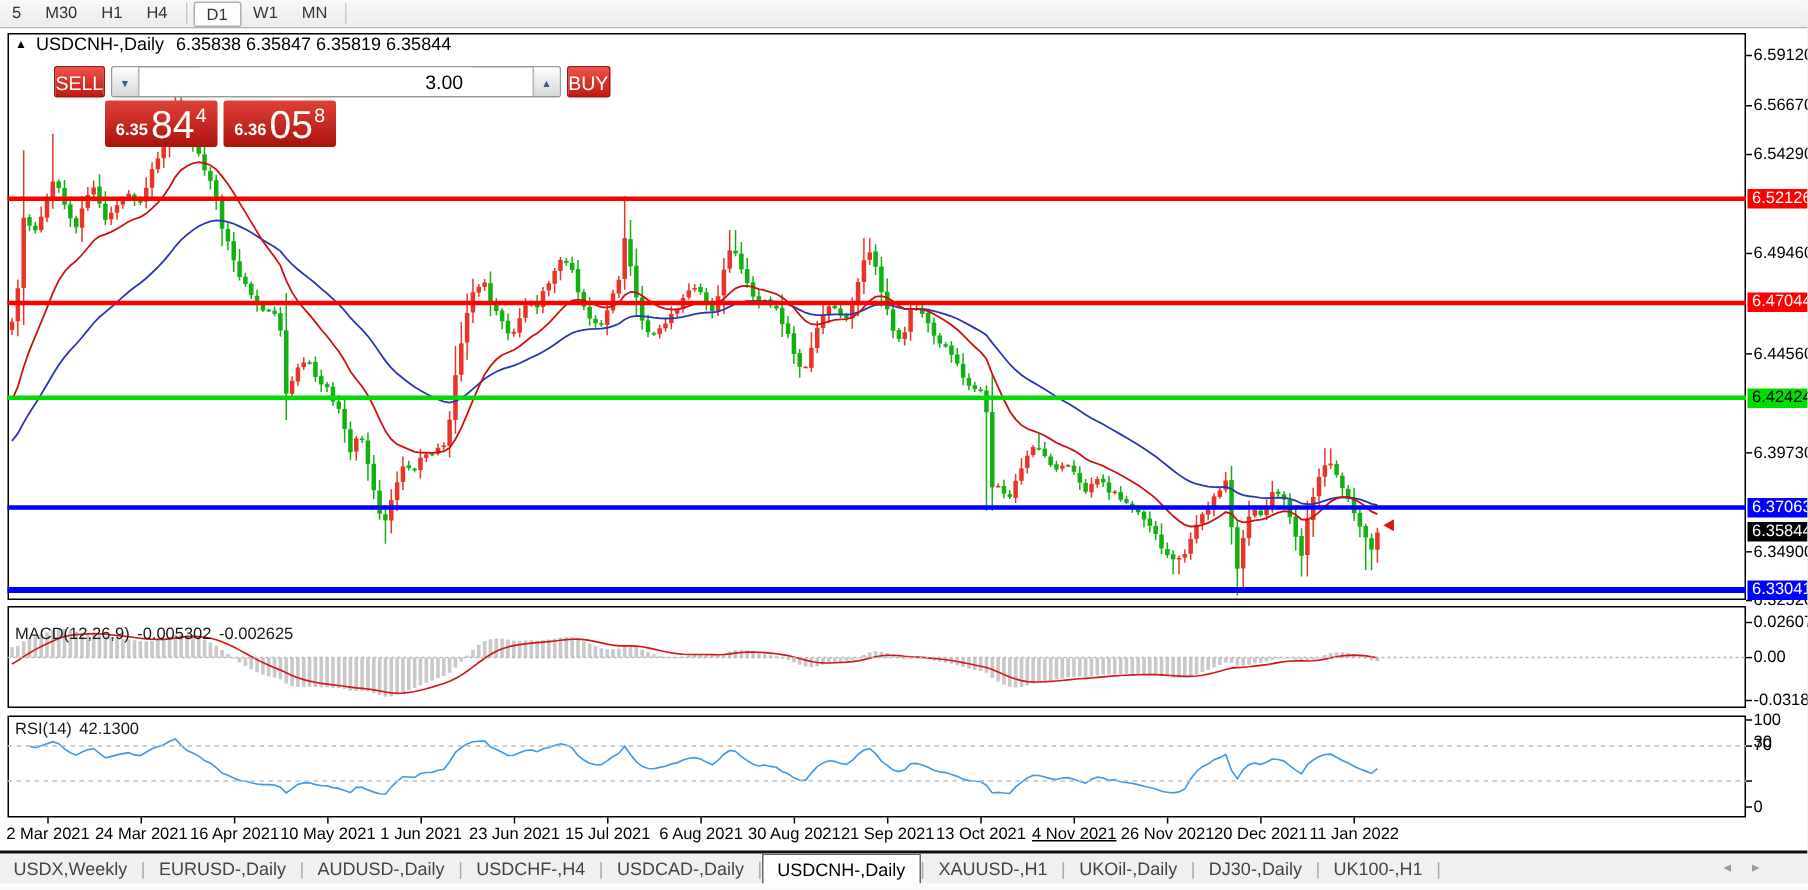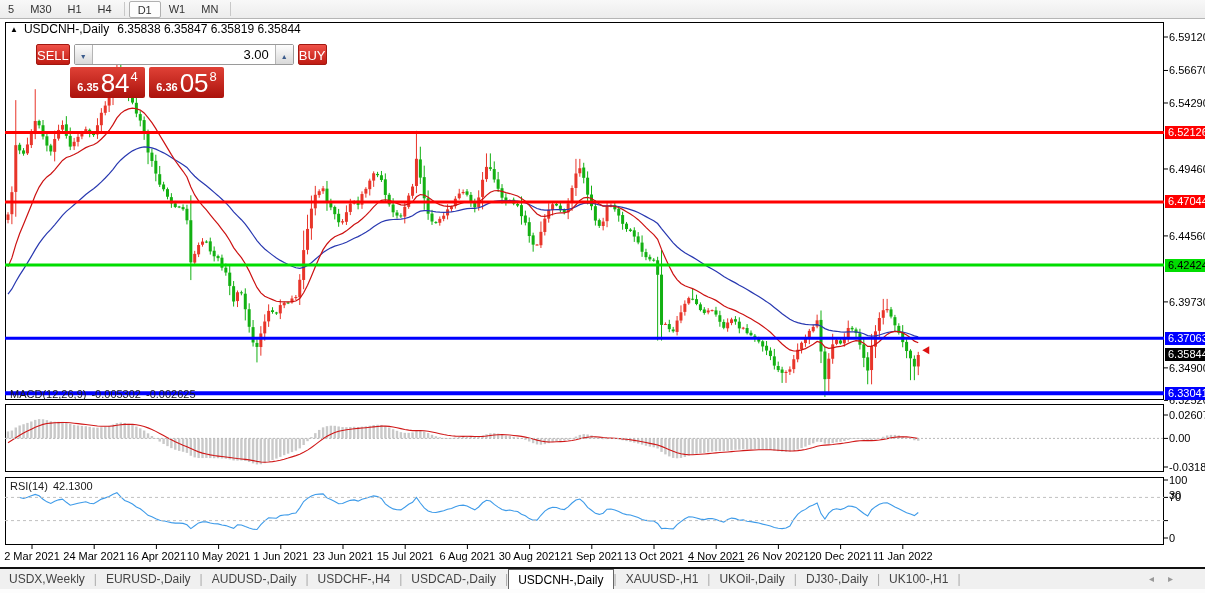--- a/index.html
+++ b/index.html
@@ -24,21 +24,21 @@
   #chart-title .tri { font-size:8px; vertical-align:1px; margin-right:6px; }
   #chart-title .quotes { margin-left:8px; }
 
   
   #trade-panel { position:absolute; left:8px; top:44px; width:216px;padding-left:28px; }
   .tp-row1 { display:flex; height:21px; }
   .tp-btn { background:linear-gradient(#ef5148,#c01b12); color:#fff; font-size:13px;
     text-align:center; line-height:21px; border-radius:2px; border:1px solid #a21710; cursor:pointer; }
   .tp-btn.sell { width:52px; margin-right:4px; }
   .tp-btn.buy  { width:52px; margin-left:4px; }
-  .tp-spin { flex:1; display:flex; border:1px solid #9a9a9a; border-radius:2px; background:#fff; }
+  .tp-spin { flex:1; display:flex; border:1px solid #9a9a9a; border-radius:2px; background:#fff;gap:40px; }
   .tp-spin-btn { width:18px; background:linear-gradient(#fdfdfd,#d9d9d9); border-left:1px solid #b5b5b5;
      border-right:1px solid #b5b5b5; text-align:center; cursor:pointer; }
   .tp-spin-btn:first-child { border-left:none; }
   .tp-spin-btn:last-child  { border-right:none; }
   .tp-spin-btn .arr { font-size:7px; color:#3b5b8c; line-height:19px; }
   .tp-vol { flex:1; border:none; outline:none; text-align:right; font-size:13px; padding-right:6px;
      font-family:"Liberation Sans",sans-serif; color:#000; }
   .tp-row2 { display:flex; margin-top:2px; height:31px; }
   .tp-price { background:linear-gradient(#e04136,#ab120c); color:#fff; border-radius:2px;
      width:106px; display:flex; align-items:flex-end; justify-content:center; padding-bottom:2px; cursor:pointer; }
@@ -879,21 +879,21 @@
           <span class="ps">4</span>
       </div>
       <div class="tp-price buy">
         <span class="pp">6.36</span>
           <span class="pb">05</span>
           <span class="ps">8</span>
       </div>
     </div>
   </div>
 
-  <div class="panel-label" style="left:10px;top:388px">
+  <div class="panel-label" style="left:10px;top:417px">
     <span>MACD(12,26,9)</span><span>-0.005302</span><span>-0.002625</span>
   </div>
   <div class="panel-label" style="left:10px;top:480px">
     <span>RSI(14)</span><span>42.1300</span>
   </div>
 
   <div id="overlay-labels">
       <div class="ax-label" style="top: 31px;">6.59120</div>
       <div class="ax-label" style="top: 64.4711px;">6.56670</div>
       <div class="ax-label" style="top: 96.9858px;">6.54290</div>

